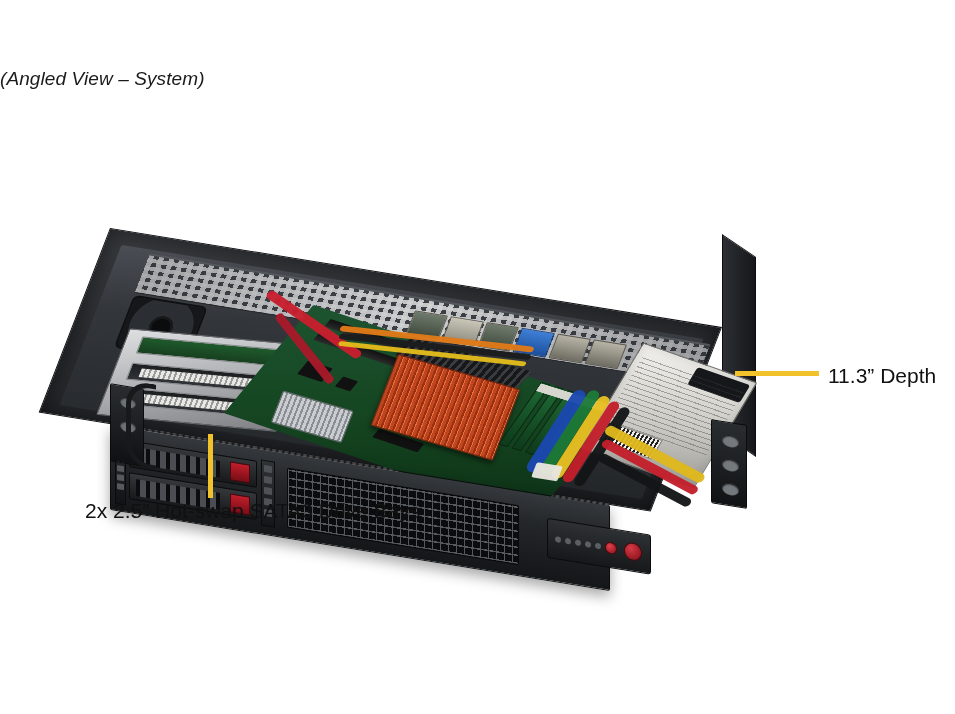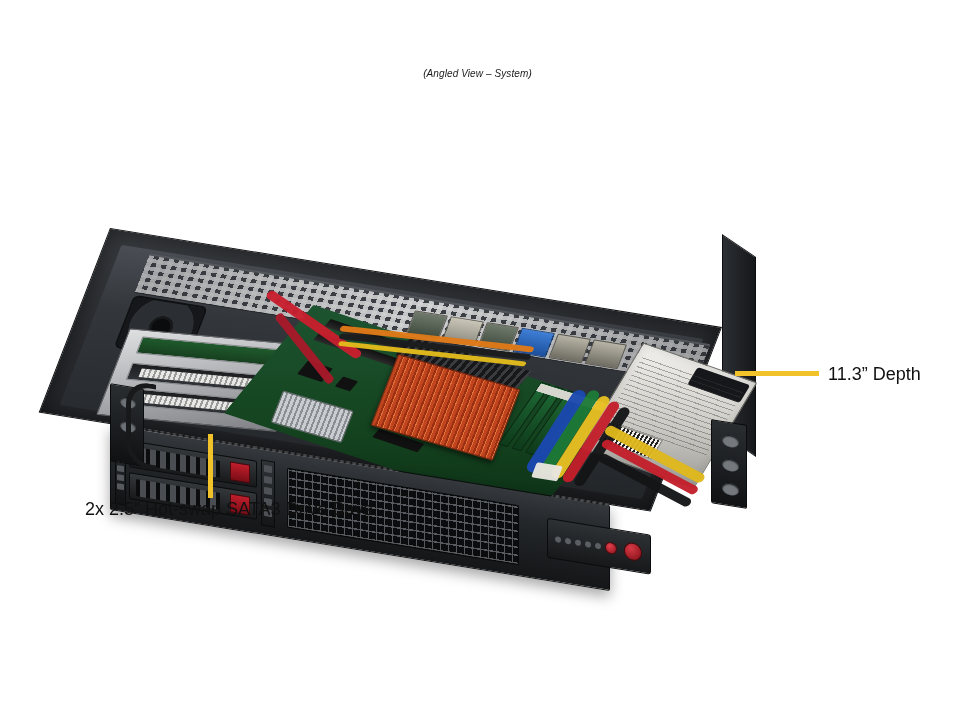--- a/index.html
+++ b/index.html
@@ -1,24 +1,24 @@
 <!DOCTYPE html>
 <html><head>
 <meta charset="utf-8">
 <style>
   html,body{margin:0;padding:0;background:#ffffff;}
   body{width:955px;height:714px;position:relative;overflow:hidden;
        font-family:"Liberation Sans","DejaVu Sans",sans-serif;color:#111;}
 
   
-  #caption{position:absolute;left:0;top:68px;width:955px;text-align:center;
-           font-style:italic;font-size:10px;color:#1a1a1a;letter-spacing:.1px;}
-
-  
-  .callout-label{position:absolute;font-size:18px;color:#111;white-space:nowrap;}
+  #caption{position:absolute;left:0;top:68px;width:955px;text-align:left;
+           font-style:italic;font-size:19px;color:#1a1a1a;letter-spacing:.1px;}
+
+  
+  .callout-label{position:absolute;font-size:21px;color:#111;white-space:nowrap;}
   #label-depth{left:828px;top:364px;}
   #label-bays{left:85px;top:499px;text-align:center;}
 
   .leader{position:absolute;background:#F2C22B;}
   #leader-depth{left:735px;top:371px;width:84px;height:5px;}
   #leader-bays{left:208px;top:434px;width:5px;height:64px;}
 
   
   #server{position:absolute;left:110px;top:228px;width:665px;height:275px;}
   #server *{box-sizing:border-box;}

